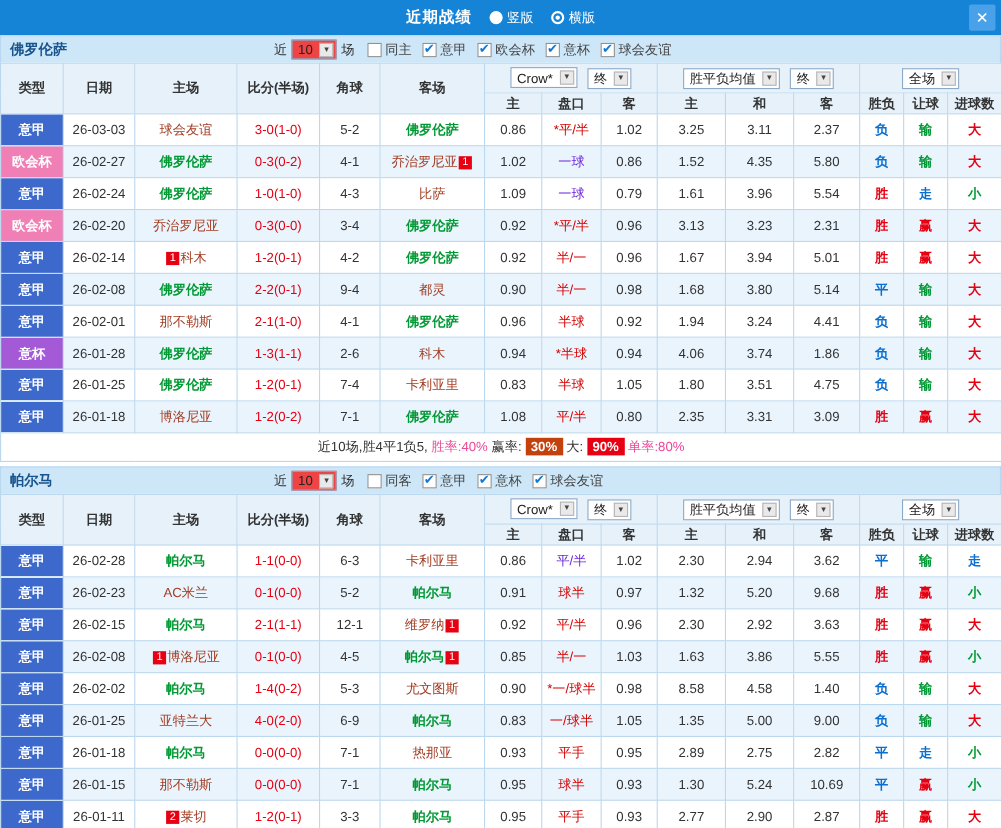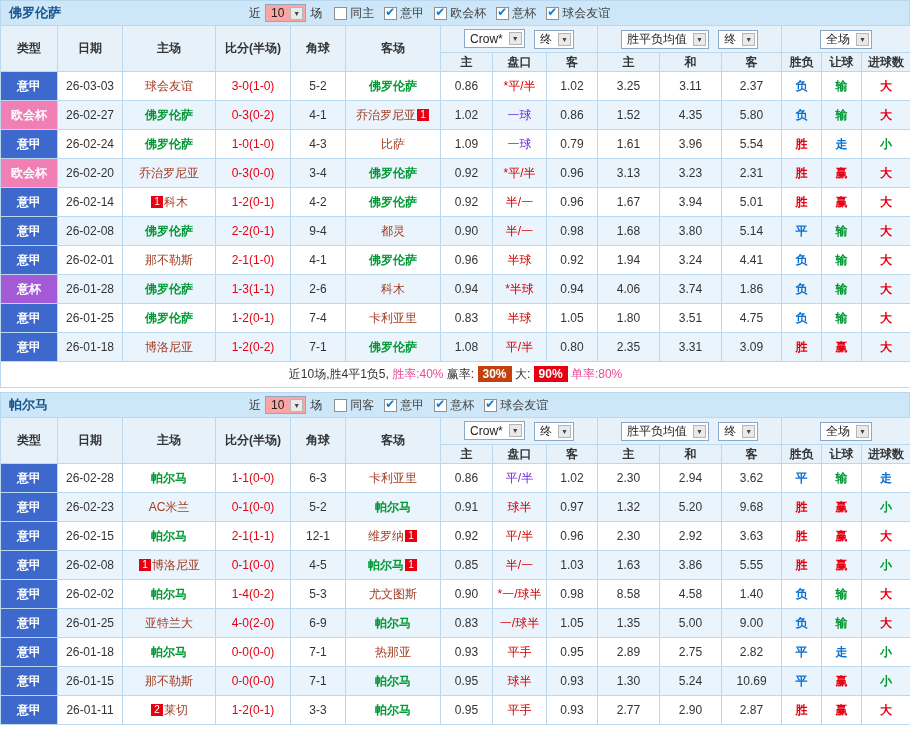--- a/index.html
+++ b/index.html
@@ -12,21 +12,21 @@
   .radio-opt{display:inline-flex;align-items:center;margin-left:16px;font-size:12px;cursor:pointer;}
   .radio{width:12px;height:12px;border:2px solid #fff;border-radius:50%;background:#fff;display:inline-block;margin-right:4px;box-sizing:border-box;position:relative;}
   .radio.selected{background:transparent;}
   .radio.selected::after{content:"";position:absolute;left:2px;top:2px;width:4px;height:4px;background:#fff;border-radius:50%;}
   .close-btn{position:absolute;right:5px;top:4px;width:24px;height:24px;background:#49a2e9;border-radius:2px;display:flex;align-items:center;justify-content:center;font-size:14px;font-weight:bold;cursor:pointer;color:#fff;}
 
   
   .section-bar{height:25px;background:#cde7f8;border:1px solid #b9d7ef;border-bottom:none;display:flex;align-items:center;position:relative;font-size:12px;color:#333;box-sizing:border-box;}
   .team-name{font-size:13px;font-weight:bold;color:#17538f;margin-left:8px;}
   .bar-controls{position:absolute;left:248px;display:flex;align-items:center;gap:4px;white-space:nowrap;}
-  .mini-dd{display:inline-flex;align-items:center;background:#fca5a5;border:1px solid #8aa8c8;height:18px;padding:0 2px 0 5px;font-size:12px;color:#222;cursor:pointer;box-sizing:border-box;}
+  .mini-dd{display:inline-flex;align-items:center;background:#ef4444;border:1px solid #8aa8c8;height:18px;padding:0 2px 0 5px;font-size:12px;color:#222;cursor:pointer;box-sizing:border-box;}
   .mini-dd::after{content:"▼";font-size:7px;color:#444;margin-left:6px;background:#e9e9e9;border:1px solid #b5b5b5;padding:2px 2px;line-height:1;}
   .filters{display:inline-flex;align-items:center;gap:10px;margin-left:8px;}
   .filter{display:inline-flex;align-items:center;cursor:pointer;color:#444;}
   .cb{width:13px;height:13px;background:#fff;border:1px solid #919191;display:inline-block;position:relative;margin-right:3px;box-sizing:border-box;}
   .cb.checked::after{content:"✔";position:absolute;left:0;top:-3px;font-size:12px;color:#1079d8;}
 
   
   table{width:910px;border-collapse:collapse;table-layout:fixed;}
   th,td{border:1px solid #bcd8ee;text-align:center;font-size:12px;color:#333;white-space:nowrap;overflow:hidden;padding:0;}
   thead th{background:#e6f1fa;font-weight:bold;color:#333;}
@@ -54,20 +54,34 @@
   .seg-red{color:#ec4899;}
   .badge-g{background:#c2410c;color:#fff;padding:1px 5px;font-weight:bold;}
   .badge-r{background:#e60012;color:#fff;padding:1px 5px;font-weight:bold;}
   .sec-gap{margin-top:4px;}
 </style>
 </head>
 <body>
 
 <div class="page">
 
+  <div class="titlebar">
+    <span class="title">近期战绩</span>
+    <span class="radio-opt">
+      <span class="radio"></span>
+      <span>竖版</span>
+    </span>
+    <span class="radio-opt">
+      <span class="radio selected"></span>
+      <span>横版</span>
+    </span>
+    <span class="close-btn">
+        <span>✕</span>
+      </span>
+  </div>
 
   <div class="section">
     <div class="section-bar">
       <span class="team-name">佛罗伦萨</span>
       <span class="bar-controls">
         <span>近</span>
         <span class="mini-dd">
             <span>10</span>
           </span>
         <span>场</span>

